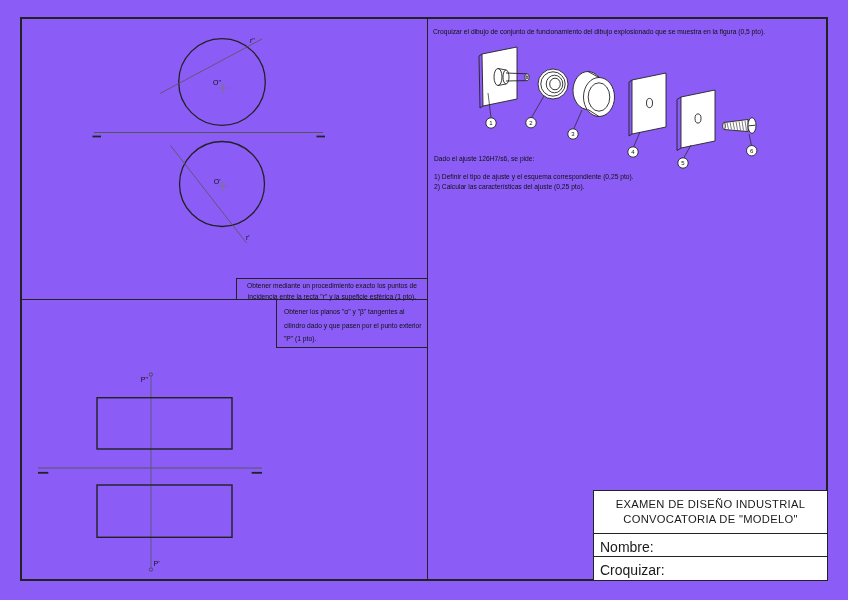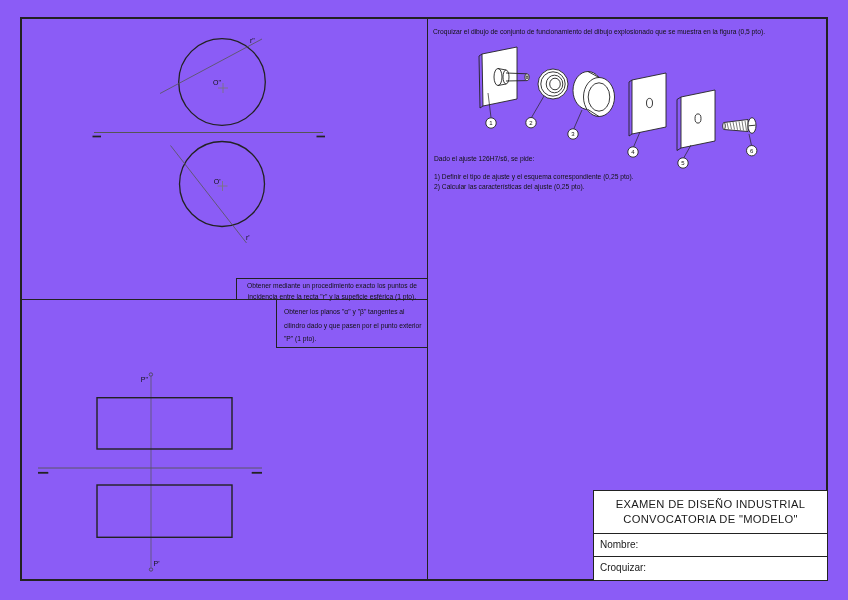--- a/index.html
+++ b/index.html
@@ -14,21 +14,21 @@
     text-align:center;padding-top:2px;}
   .task-box-cyl{left:276px;top:299px;width:152px;height:49px;border:1px solid #222;box-sizing:border-box;
     padding:5px 4px 0 7px;}
   .task-box-cyl .tiny{line-height:13.5px;}
   .croquizar{left:433px;top:27px;width:392px;white-space:nowrap;}
   .fit-intro{left:434px;top:154px;width:300px;}
   .fit-items{left:434px;top:172px;width:360px;line-height:9.8px;}
   .titleblock{left:593px;top:490px;width:235px;height:91px;border:1.4px solid #222;box-sizing:border-box;background:#fff;}
   .tb-header{height:43px;border-bottom:1.2px solid #222;box-sizing:border-box;text-align:center;
     font-size:11.2px;line-height:15px;padding-top:6px;letter-spacing:0.3px;}
-  .tb-row{height:23px;border-bottom:1.2px solid #222;box-sizing:border-box;font-size:10px;
+  .tb-row{height:23px;border-bottom:1.2px solid #222;box-sizing:border-box;font-size:14px;
     padding:5px 0 0 6px;}
   .tb-row.last{border-bottom:none;height:24px;}
   svg{display:block;}
   svg text{font-family:"Liberation Sans","DejaVu Sans",sans-serif;fill:#111;}
   .lbl{font-size:7px;}
   .balloon-num{font-size:6px;}
 </style>
 </head>
 <body>
 

